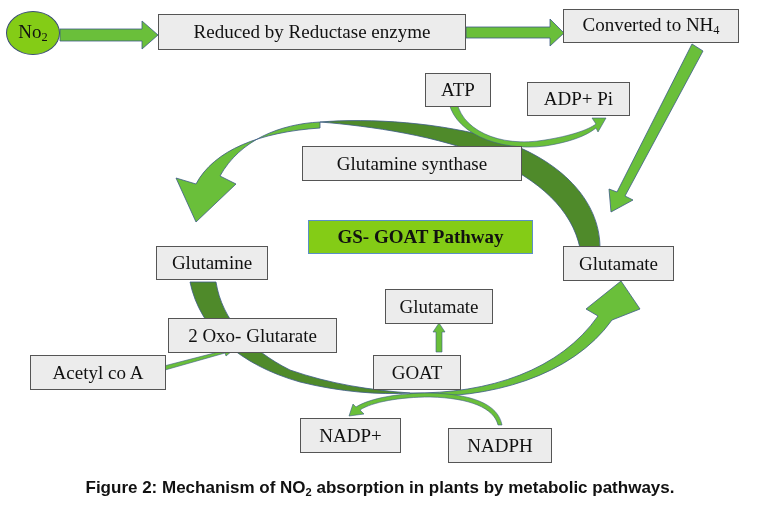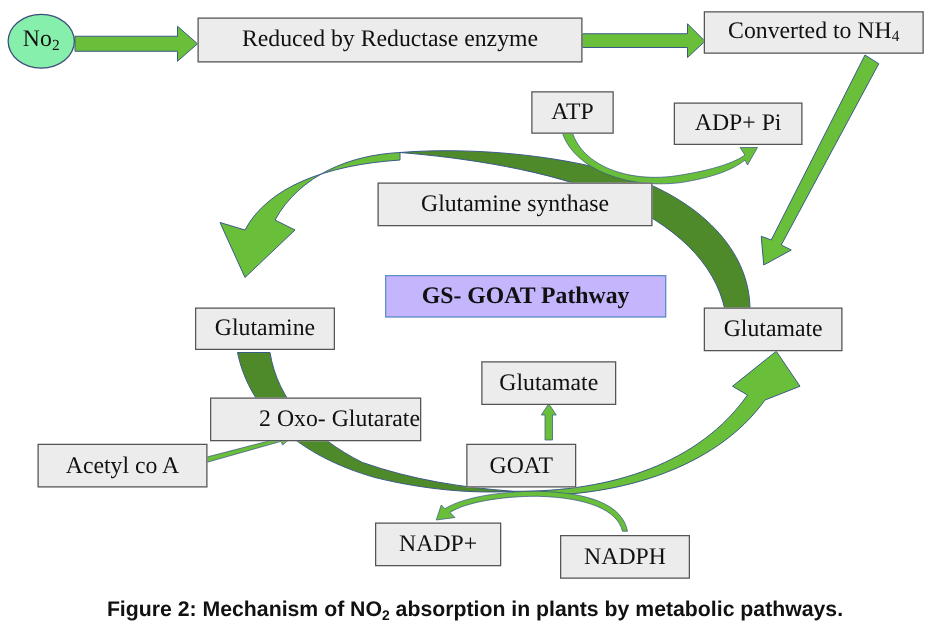--- a/index.html
+++ b/index.html
@@ -7,27 +7,27 @@
   #stage { position: absolute; left: 0; top: 0; width: 760px; height: 509px; }
   .box {
     position: absolute; box-sizing: border-box;
     background: #ececec; border: 1.3px solid #555555;
     display: flex; align-items: center; justify-content: center;
     font-family: "Liberation Serif", serif; font-size: 19px; color: #111111;
     white-space: nowrap;
   }
   .oval {
     position: absolute; box-sizing: border-box;
-    background: #86efac; border: 1.3px solid #3c4e78; border-radius: 50%;
+    background: #84cc16; border: 1.3px solid #3c4e78; border-radius: 50%;
     display: flex; align-items: center; justify-content: center;
     font-family: "Liberation Serif", serif; font-size: 19px; color: #111111;
   }
   .title-box {
     position: absolute; box-sizing: border-box;
-    background: #c4b5fd; border: 1.3px solid #5b8fc7;
+    background: #84cc16; border: 1.3px solid #5b8fc7;
     display: flex; align-items: center; justify-content: center;
     font-family: "Liberation Serif", serif; font-weight: bold; font-size: 19px; color: #111111;
   }
   .caption {
     position: absolute; left: 0; top: 478px; width: 760px; text-align: center;
     font-family: "Liberation Sans", sans-serif; font-weight: bold; font-size: 17px; color: #111111;
   }
   sub { font-size: 0.65em; vertical-align: -0.25em; }
 </style>
 </head>
@@ -67,21 +67,21 @@
 </div>
 
 <div class="box" style="left:563px; top:9px; width:176px; height:34px;">
   <span><span>Converted to NH</span><sub>4</sub></span>
 </div>
 
 <div class="box" style="left:425px; top:61px; width:66px; height:34px;margin-top:12px;">
   <span>ATP</span>
 </div>
 
-<div class="box" style="left:527px; top:82px; width:103px; height:34px;margin-left:12px;">
+<div class="box" style="left:527px; top:82px; width:103px; height:34px;">
   <span>ADP+ Pi</span>
 </div>
 
 <div class="box" style="left:302px; top:146px; width:220px; height:35px;">
   <span>Glutamine synthase</span>
 </div>
 
 <div class="title-box" style="left:308px; top:220px; width:225px; height:34px;">
   <span>GS- GOAT Pathway</span>
 </div>
@@ -91,21 +91,21 @@
 </div>
 
 <div class="box" style="left:563px; top:246px; width:111px; height:35px;">
   <span>Glutamate</span>
 </div>
 
 <div class="box" style="left:385px; top:289px; width:108px; height:35px;">
   <span>Glutamate</span>
 </div>
 
-<div class="box" style="left:168px; top:318px; width:169px; height:35px;justify-content:flex-end;">
+<div class="box" style="left:168px; top:318px; width:169px; height:35px;">
   <span>2 Oxo- Glutarate</span>
 </div>
 
 <div class="box" style="left:30px; top:355px; width:136px; height:35px;">
   <span>Acetyl co A</span>
 </div>
 
 <div class="box" style="left:373px; top:355px; width:88px; height:35px;">
   <span>GOAT</span>
 </div>

